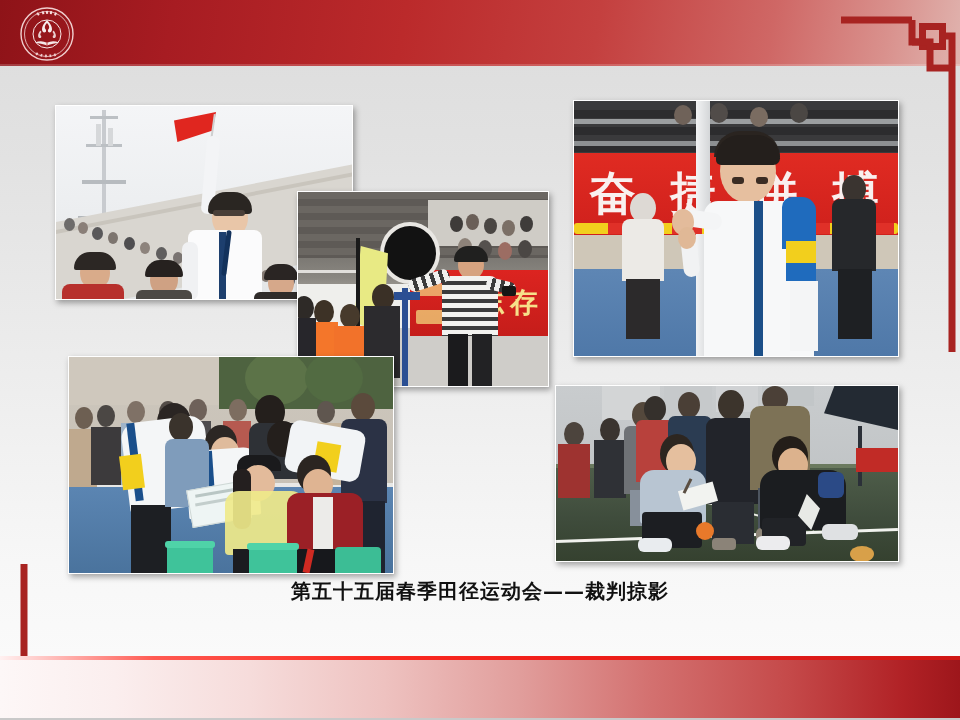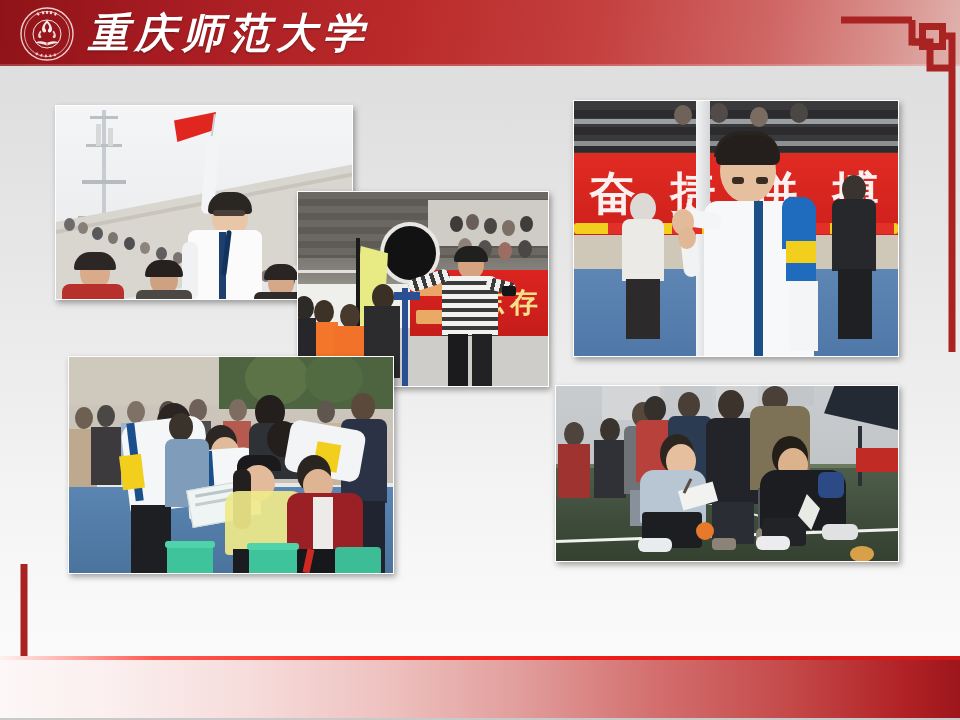--- a/index.html
+++ b/index.html
@@ -112,21 +112,20 @@
 
         <path d="M28 14c-3.2 3.4-5 6.2-5 9.2 0 2 1 3.2 2.3 3.2 1.1 0 1.8-.7 1.8-1.7 0-1.6-1.3-1.9-1.3-3.3 0-1.5 1-3 2.2-4.3
                  1.2 1.3 2.2 2.8 2.2 4.3 0 1.4-1.3 1.7-1.3 3.3 0 1 .7 1.7 1.8 1.7 1.3 0 2.3-1.2 2.3-3.2 0-3-1.8-5.8-5-9.2z" fill="#ffffff" opacity=".92"></path>
         <path d="M21.5 24.5c-1.6 1.8-2.4 3.6-2.4 5.3 0 1.4.8 2.3 1.8 2.3.9 0 1.4-.6 1.4-1.3 0-1.1-1-1.3-1-2.3 0-.9.5-1.8 1.2-2.6z" fill="#ffffff" opacity=".8"></path>
         <path d="M34.5 24.5c1.6 1.8 2.4 3.6 2.4 5.3 0 1.4-.8 2.3-1.8 2.3-.9 0-1.4-.6-1.4-1.3 0-1.1 1-1.3 1-2.3 0-.9-.5-1.8-1.2-2.6z" fill="#ffffff" opacity=".8"></path>
 
         <path d="M16 36.5c4-1.8 8-1.8 12 .2 4-2 8-2 12-.2-4 1-8 1.3-12 3-4-1.7-8-2-12-3z" fill="#ffffff" opacity=".9"></path>
         <path d="M28 36.7v3" stroke="#c4403f" stroke-width="1"></path>
       </svg>
     </div>
-    <div class="uni-name">重庆师范大学</div>
   </div>
 
   <div class="ornament" style="left:838px;top:8px;">
     <svg width="118" height="350" viewBox="0 0 118 350" aria-hidden="true">
       <g fill="none" stroke="#a82321" stroke-width="7">
 
         <path d="M3 12 H74"></path>
 
         <path d="M74 12 V34 H84"></path>
 
@@ -457,20 +456,21 @@
       <div class="rect" style="left:204px;top:84px;width:86px;height:60px;background:#1b1d20;border-radius:16px 16px 4px 4px;"></div>
       <div class="rect" style="left:262px;top:86px;width:26px;height:26px;background:#2b4a86;border-radius:6px;"></div>
       <div class="rect" style="left:206px;top:132px;width:44px;height:28px;background:#212327;border-radius:4px;"></div>
       <div class="rect" style="left:200px;top:150px;width:34px;height:14px;background:#ececee;border-radius:6px;"></div>
       <div class="rect" style="left:266px;top:138px;width:36px;height:16px;background:#dfe1e3;border-radius:6px;"></div>
       <div class="rect" style="left:242px;top:108px;width:22px;height:36px;background:#e8eae6;
            clip-path:polygon(40% 0,100% 40%,60% 100%,0 60%);"></div>
     </div>
   </div>
 
+  <div id="caption">第五十五届春季田径运动会——裁判掠影</div>
 
   <div class="ornament" style="left:14px;top:560px;">
     <svg width="160" height="152" viewBox="0 0 160 152" aria-hidden="true">
       <g fill="none" stroke="#a82321" stroke-width="7">
 
         <path d="M10 4 V104"></path>
 
         <path d="M10 104 H34 V122"></path>
 
         <rect x="14.5" y="120.5" width="20" height="20"></rect>

